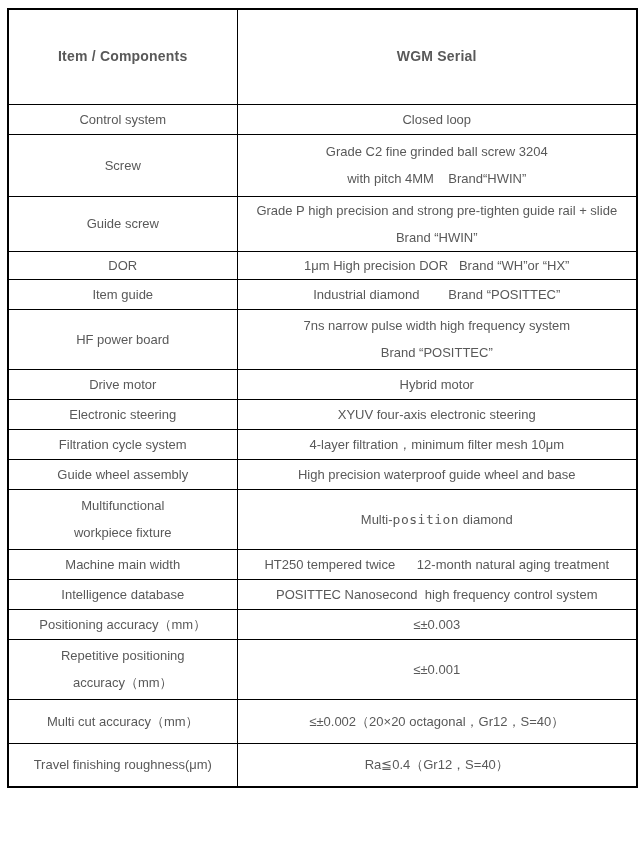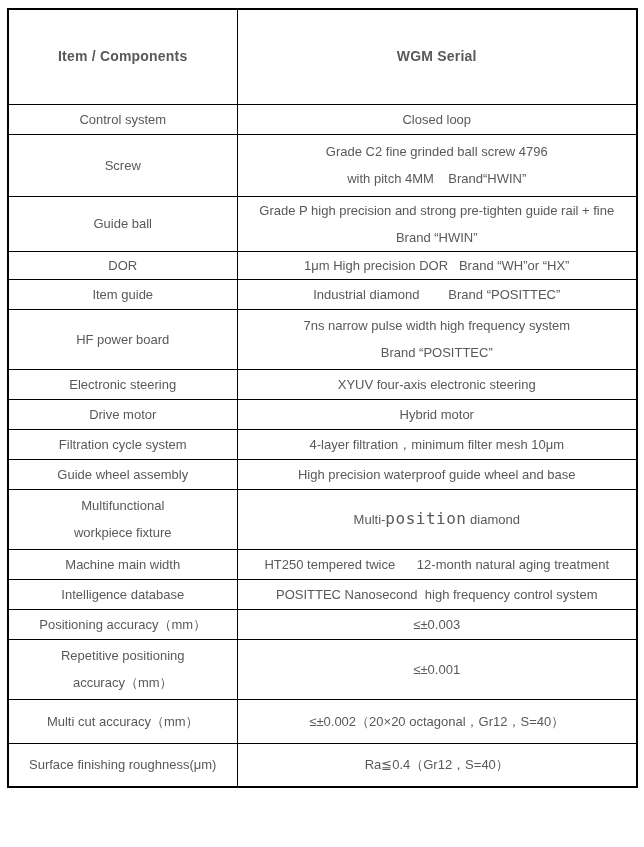--- a/index.html
+++ b/index.html
@@ -42,21 +42,21 @@
   tr.h95 { height: 95px; }
   tr.h62 { height: 62px; }
   tr.h60 { height: 60px; }
   tr.h55 { height: 55px; }
   tr.h44 { height: 44px; padding-left: 16px; }
   tr.h30 { height: 30px; }
   tr.h28 { height: 28px; }
   .mono {
     font-family: "DejaVu Sans Mono", "Liberation Mono", monospace;
     letter-spacing: 0.5px;
-    font-size: 16px;
+    font-size: 13px;
   }
   .big { font-size: 15px; }
 </style>
 </head>
 <body>
 
 <div class="page">
   <table class="spec">
     <colgroup>
         <col class="col-item">
@@ -68,48 +68,48 @@
         <th>WGM Serial</th>
       </tr>
     </thead>
     <tbody>
       <tr class="h30">
         <td>Control system</td>
         <td>Closed loop</td>
       </tr>
       <tr class="h62">
         <td>Screw</td>
-        <td>Grade C2 fine grinded ball screw 4796
+        <td>Grade C2 fine grinded ball screw 3204
 with pitch 4MM    Brand“HWIN”</td>
       </tr>
       <tr class="h55">
-        <td>Guide ball</td>
-        <td>Grade P high precision and strong pre-tighten guide rail + fine
+        <td>Guide screw</td>
+        <td>Grade P high precision and strong pre-tighten guide rail + slide
 Brand “HWIN”</td>
       </tr>
       <tr class="h28">
         <td>DOR</td>
         <td>1μm High precision DOR   Brand “WH”or “HX”</td>
       </tr>
       <tr class="h30">
         <td>Item guide</td>
         <td>Industrial diamond        Brand “POSITTEC”</td>
       </tr>
       <tr class="h60">
         <td>HF power board</td>
         <td>7ns narrow pulse width high frequency system
 Brand “POSITTEC”</td>
       </tr>
       <tr class="h30">
+        <td>Drive motor</td>
+        <td>Hybrid motor</td>
+      </tr>
+      <tr class="h30">
         <td>Electronic steering</td>
         <td>XYUV four-axis electronic steering</td>
-      </tr>
-      <tr class="h30">
-        <td>Drive motor</td>
-        <td>Hybrid motor</td>
       </tr>
       <tr class="h30">
         <td>Filtration cycle system</td>
         <td>4-layer filtration，minimum filter mesh 10μm</td>
       </tr>
       <tr class="h30">
         <td>Guide wheel assembly</td>
         <td>High precision waterproof guide wheel and base</td>
       </tr>
       <tr class="h60">
@@ -132,18 +132,18 @@
       <tr class="h60">
         <td>Repetitive positioning
 accuracy（mm）</td>
         <td>≤±0.001</td>
       </tr>
       <tr class="h44">
         <td>Multi cut accuracy（mm）</td>
         <td>≤±0.002（20×20 octagonal，Gr12，S=40）</td>
       </tr>
       <tr class="h44">
-        <td>Surface finishing roughness(μm)</td>
+        <td>Travel finishing roughness(μm)</td>
         <td>Ra≦0.4（Gr12，S=40）</td>
       </tr>
     </tbody>
   </table>
 </div>
 
 </body></html>

